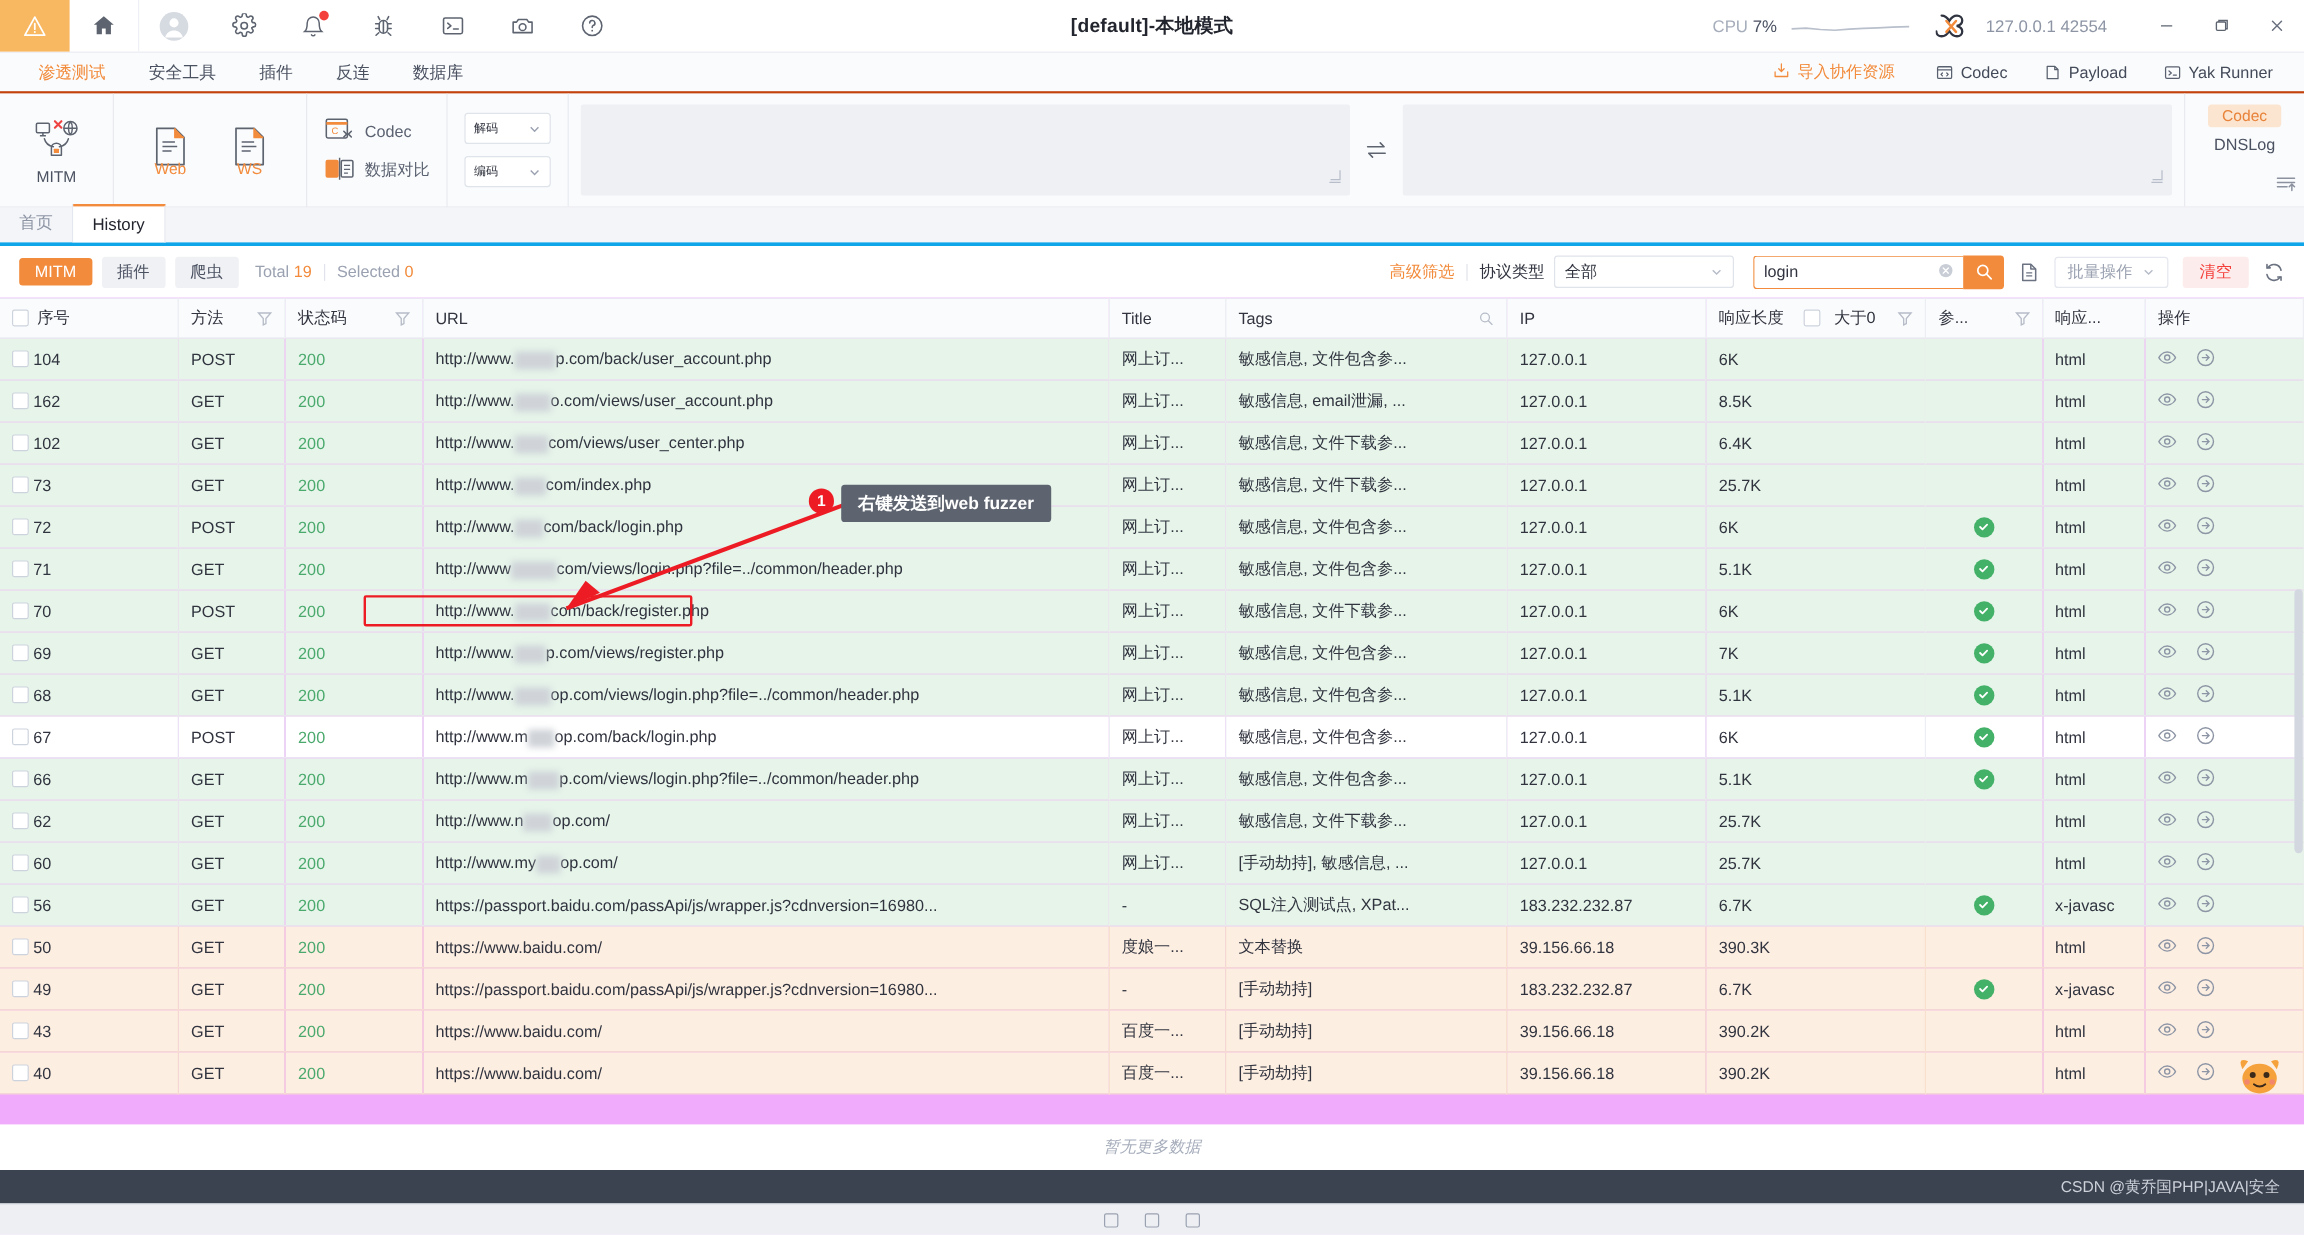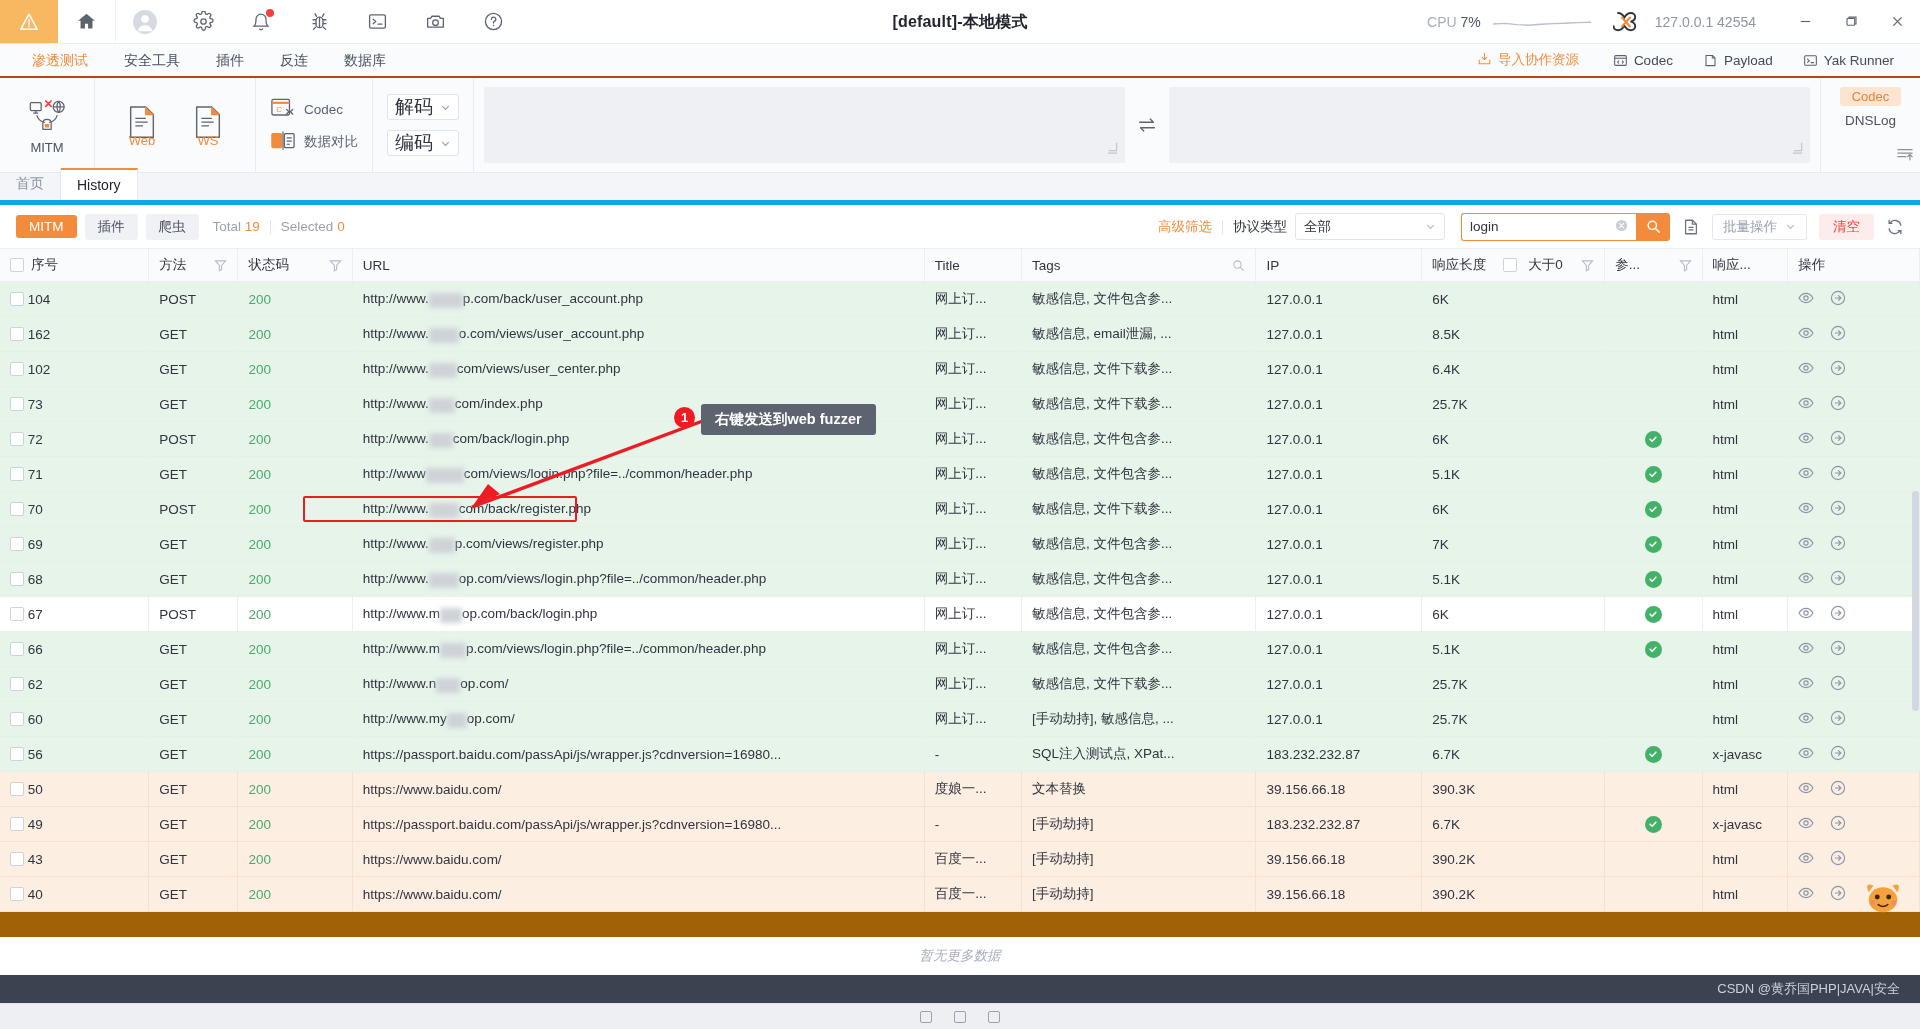--- a/index.html
+++ b/index.html
@@ -43,34 +43,34 @@
   .topbtn .gi { color:#59606f; display:flex; }
 
   
   .ribbon { height:95px; background:#fafbfc; border-bottom:1px solid #e8eaf0; display:flex; flex:none; }
   .rb-grp { display:flex; align-items:center; padding:0 14px; border-right:1px solid #e8eaf0; height:95px; }
   .rb-tool { width:66px; display:flex; flex-direction:column; align-items:center; justify-content:center; gap:4px; }
   .rb-tool .lbl { font-size:13px; color:#4a5161; }
   .rb-stack { display:flex; flex-direction:column; justify-content:center; gap:9px; }
   .rb-item { display:flex; align-items:center; gap:8px; font-size:13.5px; color:#5b6271; }
   .sel { width:72px; height:26px; border:1px solid #dfe3ea; border-radius:3px; background:#fff;
-    display:flex; align-items:center; justify-content:space-between; padding:0 7px; font-size:19px; color:#31343f; }
+    display:flex; align-items:center; justify-content:space-between; padding:0 7px; font-size:10px; color:#31343f; }
   .rb-selects { display:flex; flex-direction:column; justify-content:center; gap:10px; padding:0 14px; border-right:1px solid #e8eaf0; }
   .editarea { flex:1; display:flex; align-items:center; gap:0; padding:8px 10px; min-width:0; }
   .edbox { flex:1; height:76px; background:#eef0f4; border-radius:2px; position:relative; min-width:0; }
   .edbox .corner { position:absolute; right:6px; bottom:5px; color:#b7bdc9; }
   .swapicon { width:44px; display:flex; align-items:center; justify-content:center; color:#5b6271; }
   .rb-right { width:100px; border-left:1px solid #e8eaf0; display:flex; flex-direction:column;
     align-items:center; padding-top:9px; gap:7px; position:relative; }
   .pill { background:#fbe5d1; color:#e8833a; font-size:13px; padding:2px 12px; border-radius:3px; }
   .plain { font-size:13.5px; color:#4a5161; }
   .rb-right .updown { position:absolute; right:6px; bottom:6px; color:#8b919e; }
 
   
-  .tabbar { height:32px; background:#f4f5f8; border-bottom:5px solid #0ea5e9; display:flex; align-items:flex-end; flex:none; }
+  .tabbar { height:32px; background:#f4f5f8; border-bottom:3px solid #0ea5e9; display:flex; align-items:flex-end; flex:none; }
   .tab { height:32px; padding:0 16px; display:flex; align-items:center; font-size:14px; color:#8d95a5;
     border-right:1px solid #e4e7ee; }
   .tab.active { background:#fff; color:#23252e; border-top:2px solid #f28b3c; height:32px; }
 
   
   .filterbar { height:43px; background:#fff; display:flex; align-items:center; padding:0 16px; flex:none; }
   .segbtn { font-size:13.5px; padding:4px 13px; border-radius:3px; background:#f0f1f4; color:#4a5161; margin-right:8px; }
   .segbtn.on { background:#f28b3c; color:#fff; }
   .cnt { font-size:13.5px; color:#9aa1b0; margin-left:6px; }
   .cnt b { color:#f28b3c; font-weight:normal; }
@@ -86,21 +86,21 @@
   .searchinp .val { flex:1; }
   .srchbtn { width:34px; height:28px; background:#f28b3c; border-radius:0 3px 3px 0;
     display:flex; align-items:center; justify-content:center; color:#fff; }
   .iconbtn { margin-left:12px; color:#6b7281; display:flex; align-items:center; }
   .ghostbtn { margin-left:12px; font-size:13.5px; color:#9aa1b0; border:1px solid #e4e7ee; border-radius:3px;
     padding:3px 10px; display:flex; align-items:center; gap:8px; }
   .clearbtn { margin-left:12px; font-size:13.5px; color:#f4403a; background:#fdecec; border-radius:3px; padding:4px 14px; }
   .refbtn { margin-left:12px; color:#6b7281; display:flex; }
 
   
-  .tablewrap { flex:1; position:relative; overflow:hidden; background:#a16207; }
+  .tablewrap { flex:1; position:relative; overflow:hidden; background:#f0abfc; }
   table.grid { width:100%; border-collapse:collapse; table-layout:fixed; font-size:13.5px; }
   table.grid th { height:33px; background:#fafbfc; border-top:1px solid #eceef3; border-bottom:1px solid #eceef3;
     border-right:1px solid #eceef3; font-weight:normal; color:#31343f; text-align:left; padding:0 10px; font-size:13.5px; }
   table.grid td { height:35px; border-bottom:1px solid #e6f0e8; border-right:1px solid #e8f1ea;
     padding:0 10px; color:#31343f; white-space:nowrap; overflow:hidden; text-overflow:ellipsis; }
   tr.r-green td { background:#e6f4ea; }
   tr.r-orange td { background:#fdeee2; border-bottom-color:#f7e0ce; border-right-color:#f7e0ce; }
   tr.r-white td { background:#fff; border-bottom-color:#eceef3; border-right-color:#eceef3; }
   .ck { width:14px; height:14px; border:1px solid #cdd3dd; border-radius:2px; background:#fff; display:inline-block; vertical-align:-2px; }
   .th-in { display:flex; align-items:center; gap:7px; }

